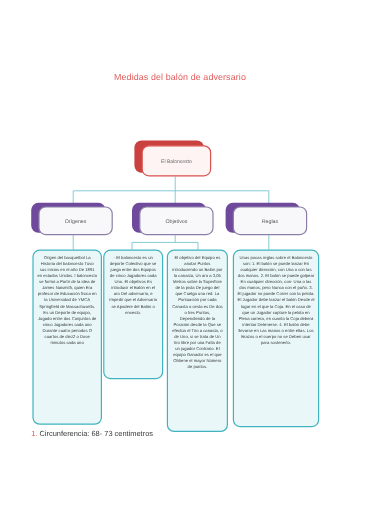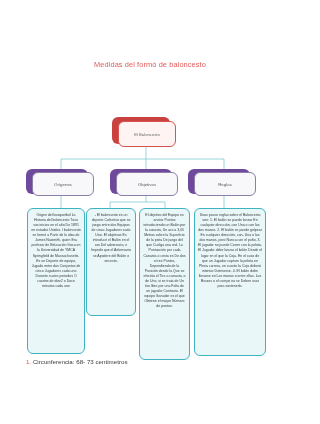--- a/index.html
+++ b/index.html
@@ -109,21 +109,21 @@
   }
   .caption .num {
     color: #d9534f;
   }
 </style>
 </head>
 <body>
 
 <div id="canvas">
 
-  <div class="title">Medidas del formó de baloncesto</div>
+  <div class="title">Medidas del balón de adversario</div>
 
   <svg class="lines" viewBox="0 0 300 424">
 
     <line x1="146" y1="147" x2="146" y2="159" stroke="#7fc9d4" stroke-width="0.8"></line>
 
     <line x1="61" y1="159" x2="224" y2="159" stroke="#7fc9d4" stroke-width="0.8"></line>
 
     <line x1="61" y1="159" x2="61" y2="172" stroke="#7fc9d4" stroke-width="0.8"></line>
     <line x1="146" y1="159" x2="146" y2="172" stroke="#7fc9d4" stroke-width="0.8"></line>
     <line x1="224" y1="159" x2="224" y2="172" stroke="#7fc9d4" stroke-width="0.8"></line>

